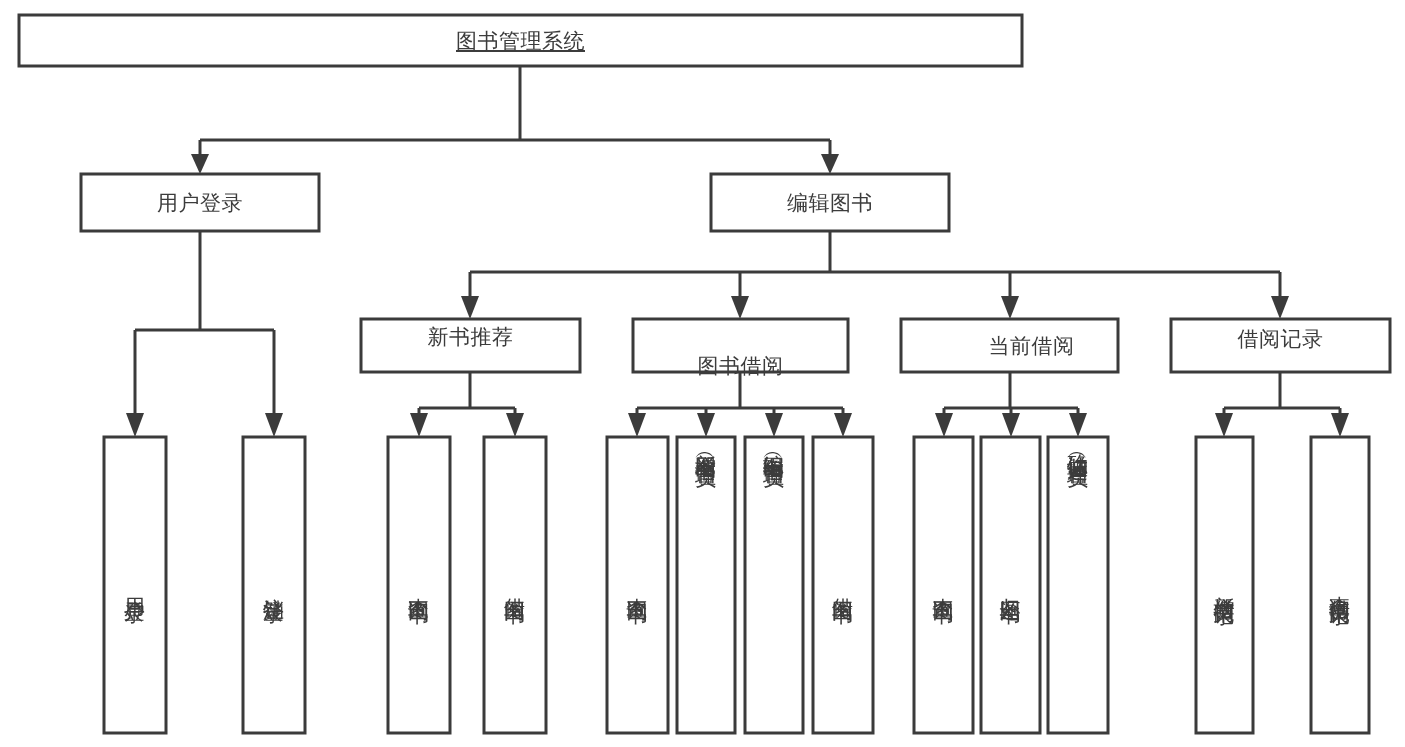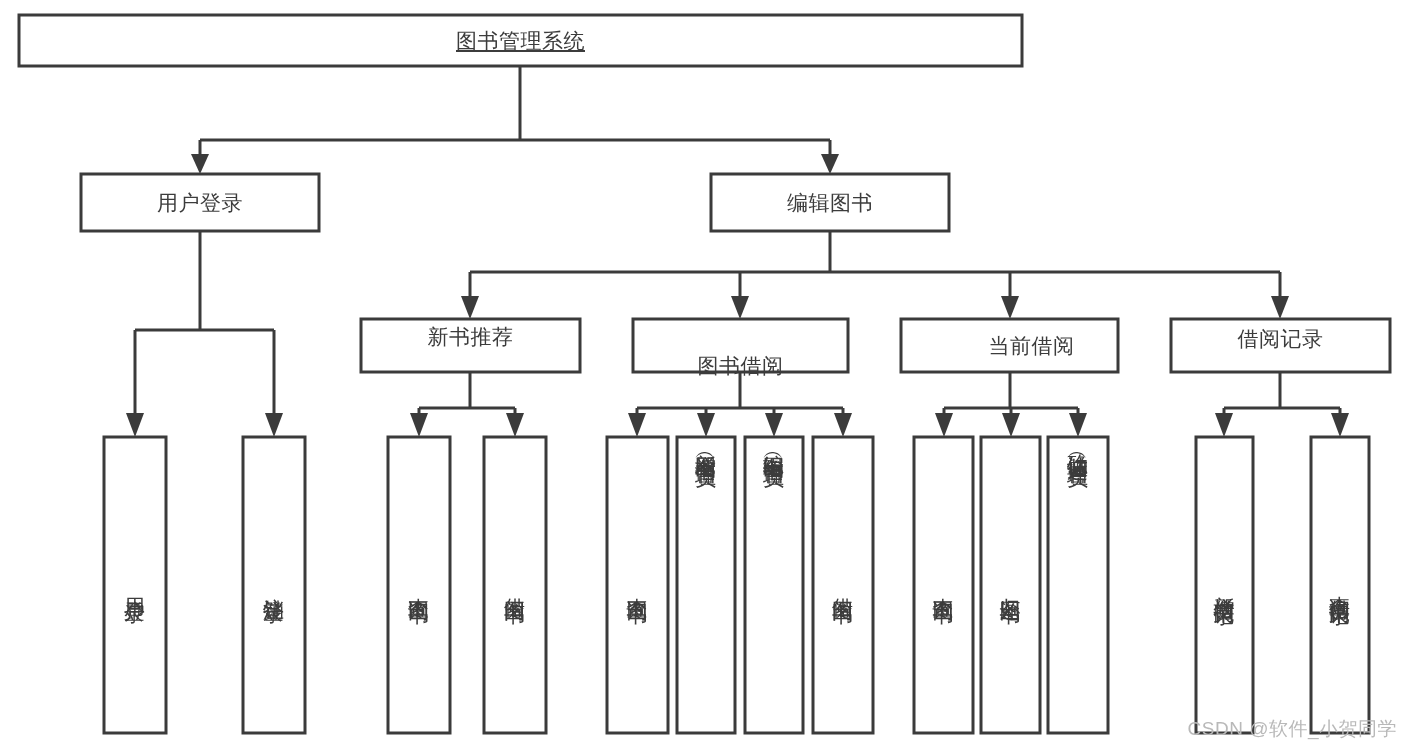--- a/index.html
+++ b/index.html
@@ -218,14 +218,13 @@
     <span>确认归还（管理员）</span>
   </div>
 
   <div class="node-label-v" style="left:1196px; top:437px; width:57px; height:296px;">
     <span>新增借阅记录</span>
   </div>
   <div class="node-label-v" style="left:1311px; top:437px; width:58px; height:296px;">
     <span>查询借阅记录</span>
   </div>
 
-  <div class="watermark">CSDN @软件_小贺同学</div>
 </div>
 
 </body></html>

